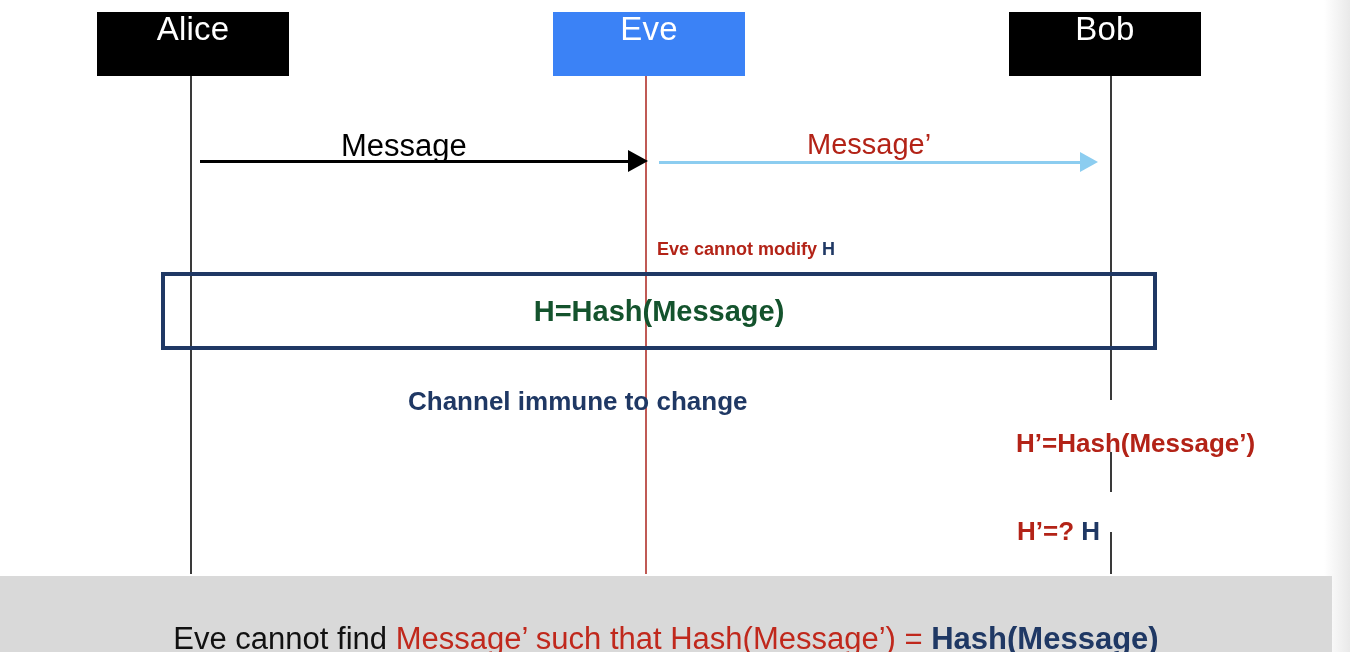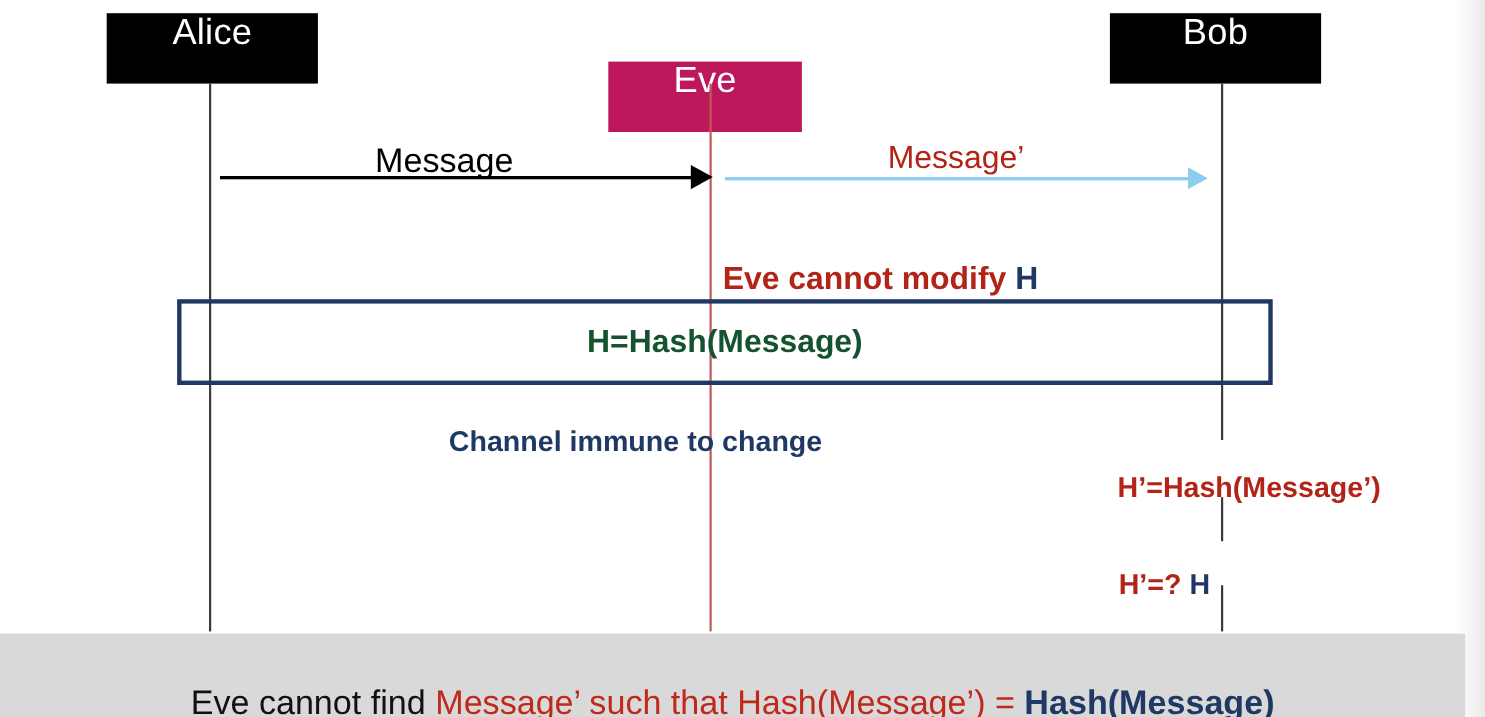--- a/index.html
+++ b/index.html
@@ -38,21 +38,21 @@
     position: absolute;
     display: flex;
     align-items: flex-start;
     justify-content: center;
     color: #ffffff;
     font-size: 33px;
     letter-spacing: 0.2px;
     line-height: 1;
   }
   .actor-alice { left: 97px;  top: 12px; width: 192px; height: 64px; background: #000000; }
-  .actor-eve   { left: 553px; top: 12px; width: 176px; height: 64px; background: #be185d; margin-top: 44px; }
+  .actor-eve   { left: 553px; top: 12px; width: 192px; height: 64px; background: #3b82f6; }
   .actor-bob   { left: 1009px;top: 12px; width: 192px; height: 64px; background: #000000; }
 
   
   .lifeline {
     position: absolute;
     width: 2px;
   }
   .lifeline-alice { left: 190px;  top: 76px;  height: 498px; background: #3a3a3a; }
   .lifeline-eve   { left: 645px;  top: 76px;  height: 498px; background: #C05A55; }
   .lifeline-bob-1 { left: 1110px; top: 76px;  height: 324px; background: #3a3a3a; }
@@ -96,21 +96,21 @@
     font-size: 31px;
     color: #000000;
   }
   .lbl-message-prime {
     left: 807px; top: 110px;
     font-size: 29px;
     color: #B32317;
   }
   .lbl-eve-cannot {
     left: 657px; top: 220px;
-    font-size: 29px;
+    font-size: 18px;
     font-weight: bold;
     color: #B32317;
   }
   .lbl-eve-cannot .navy { color: #1F3864; }
 
   .lbl-channel {
     left: 408px; top: 368px;
     font-size: 26px;
     font-weight: bold;
     color: #1F3864;

